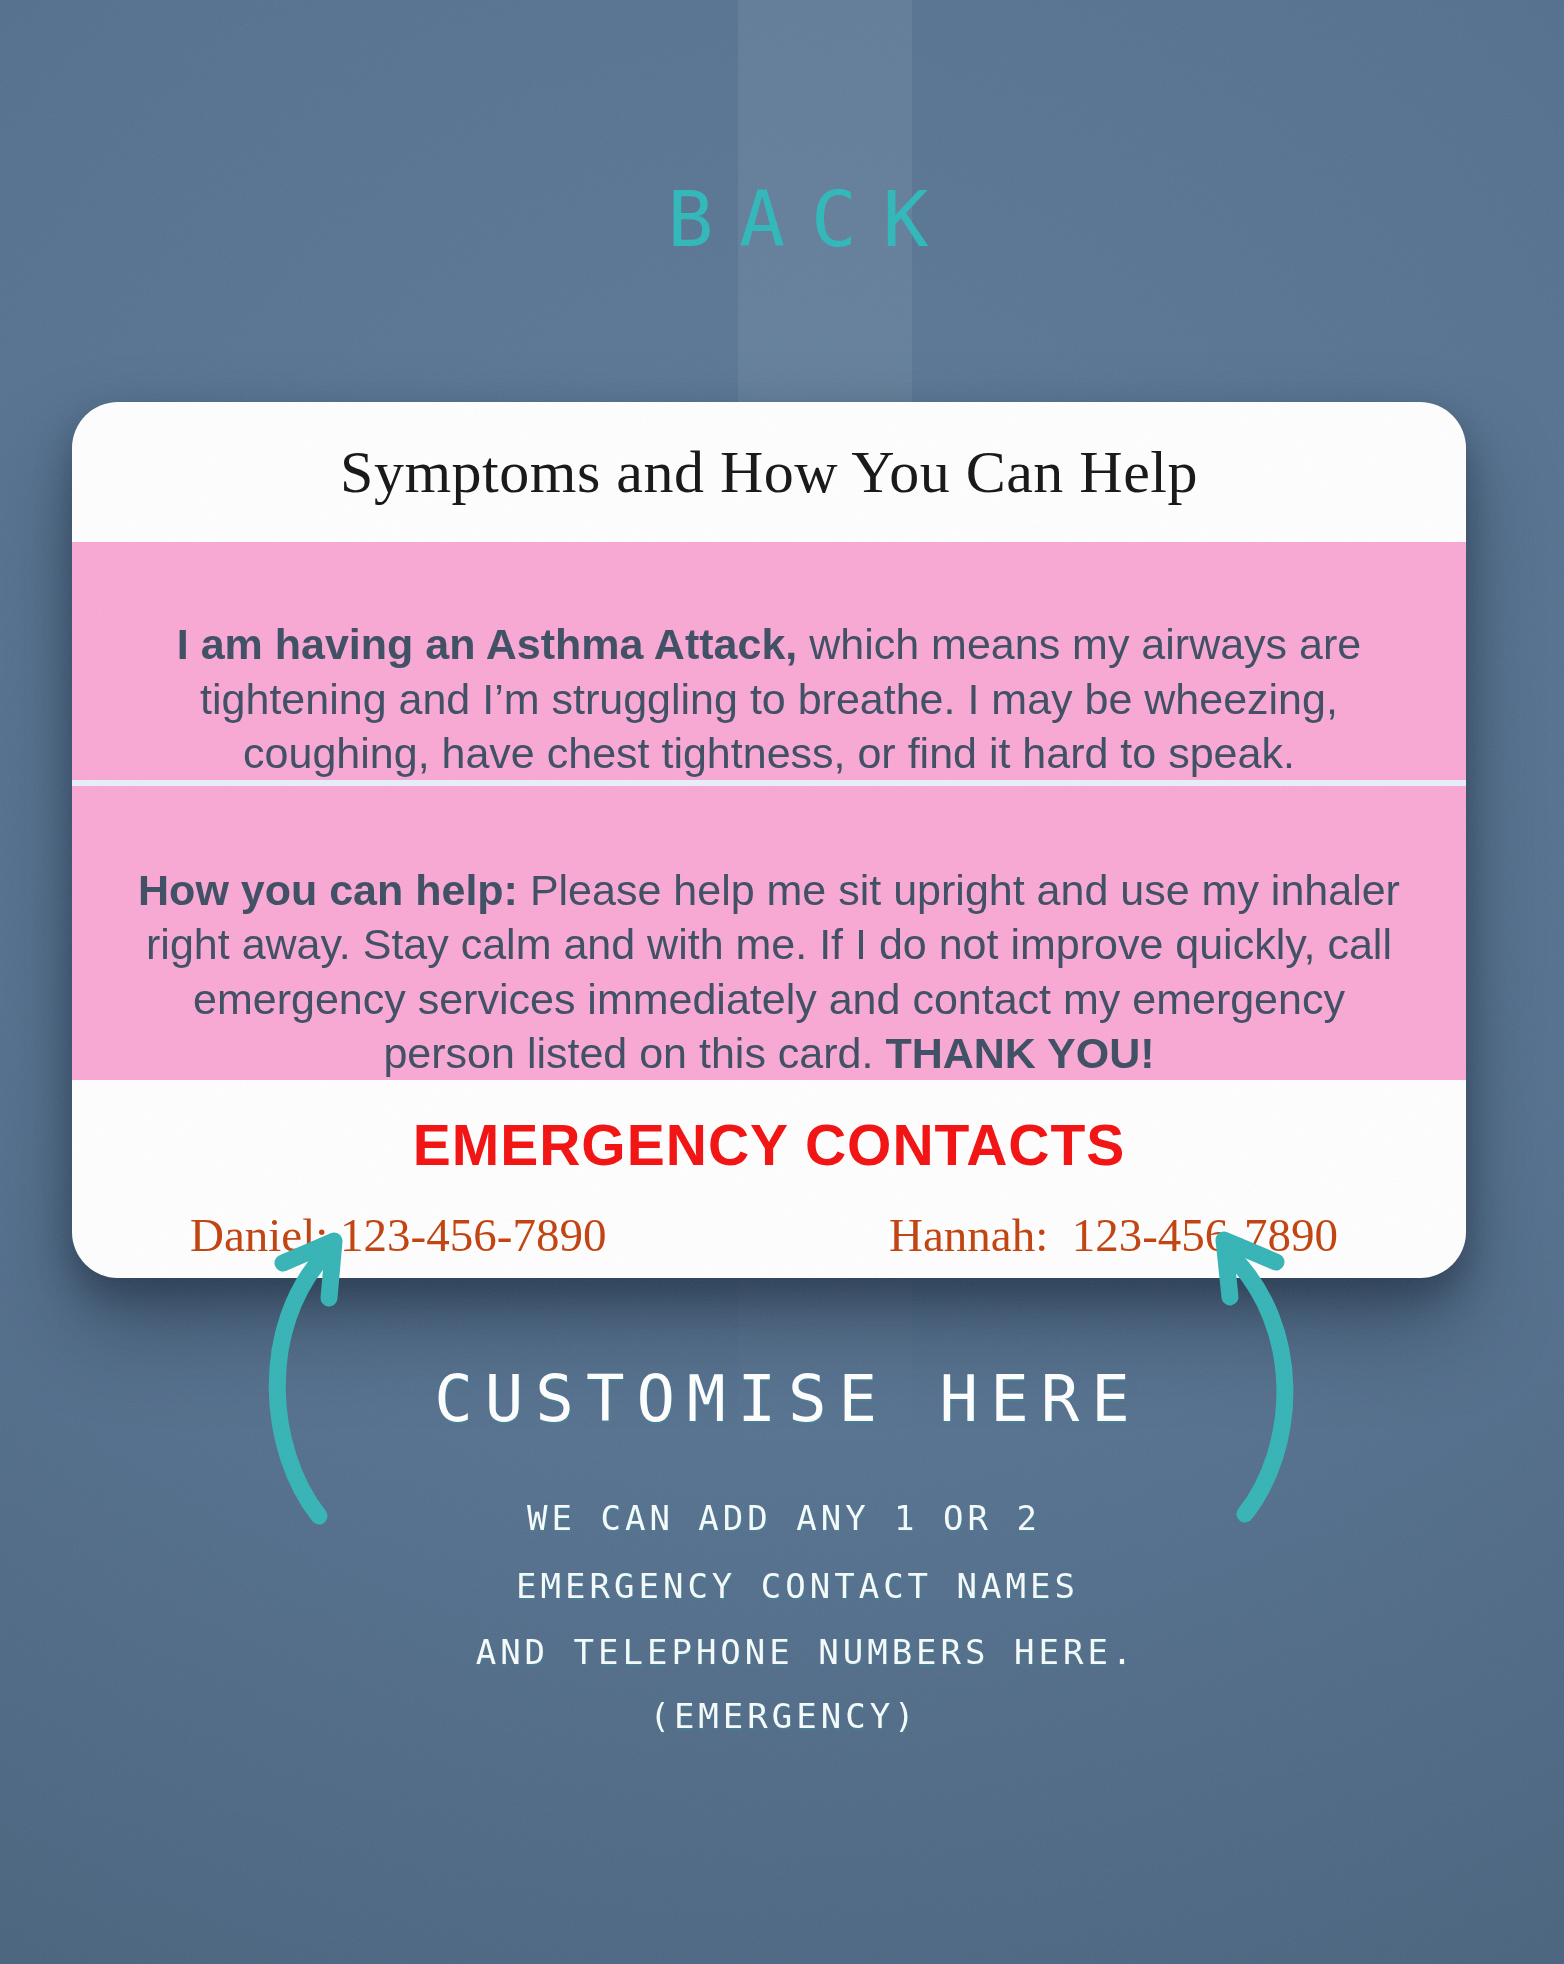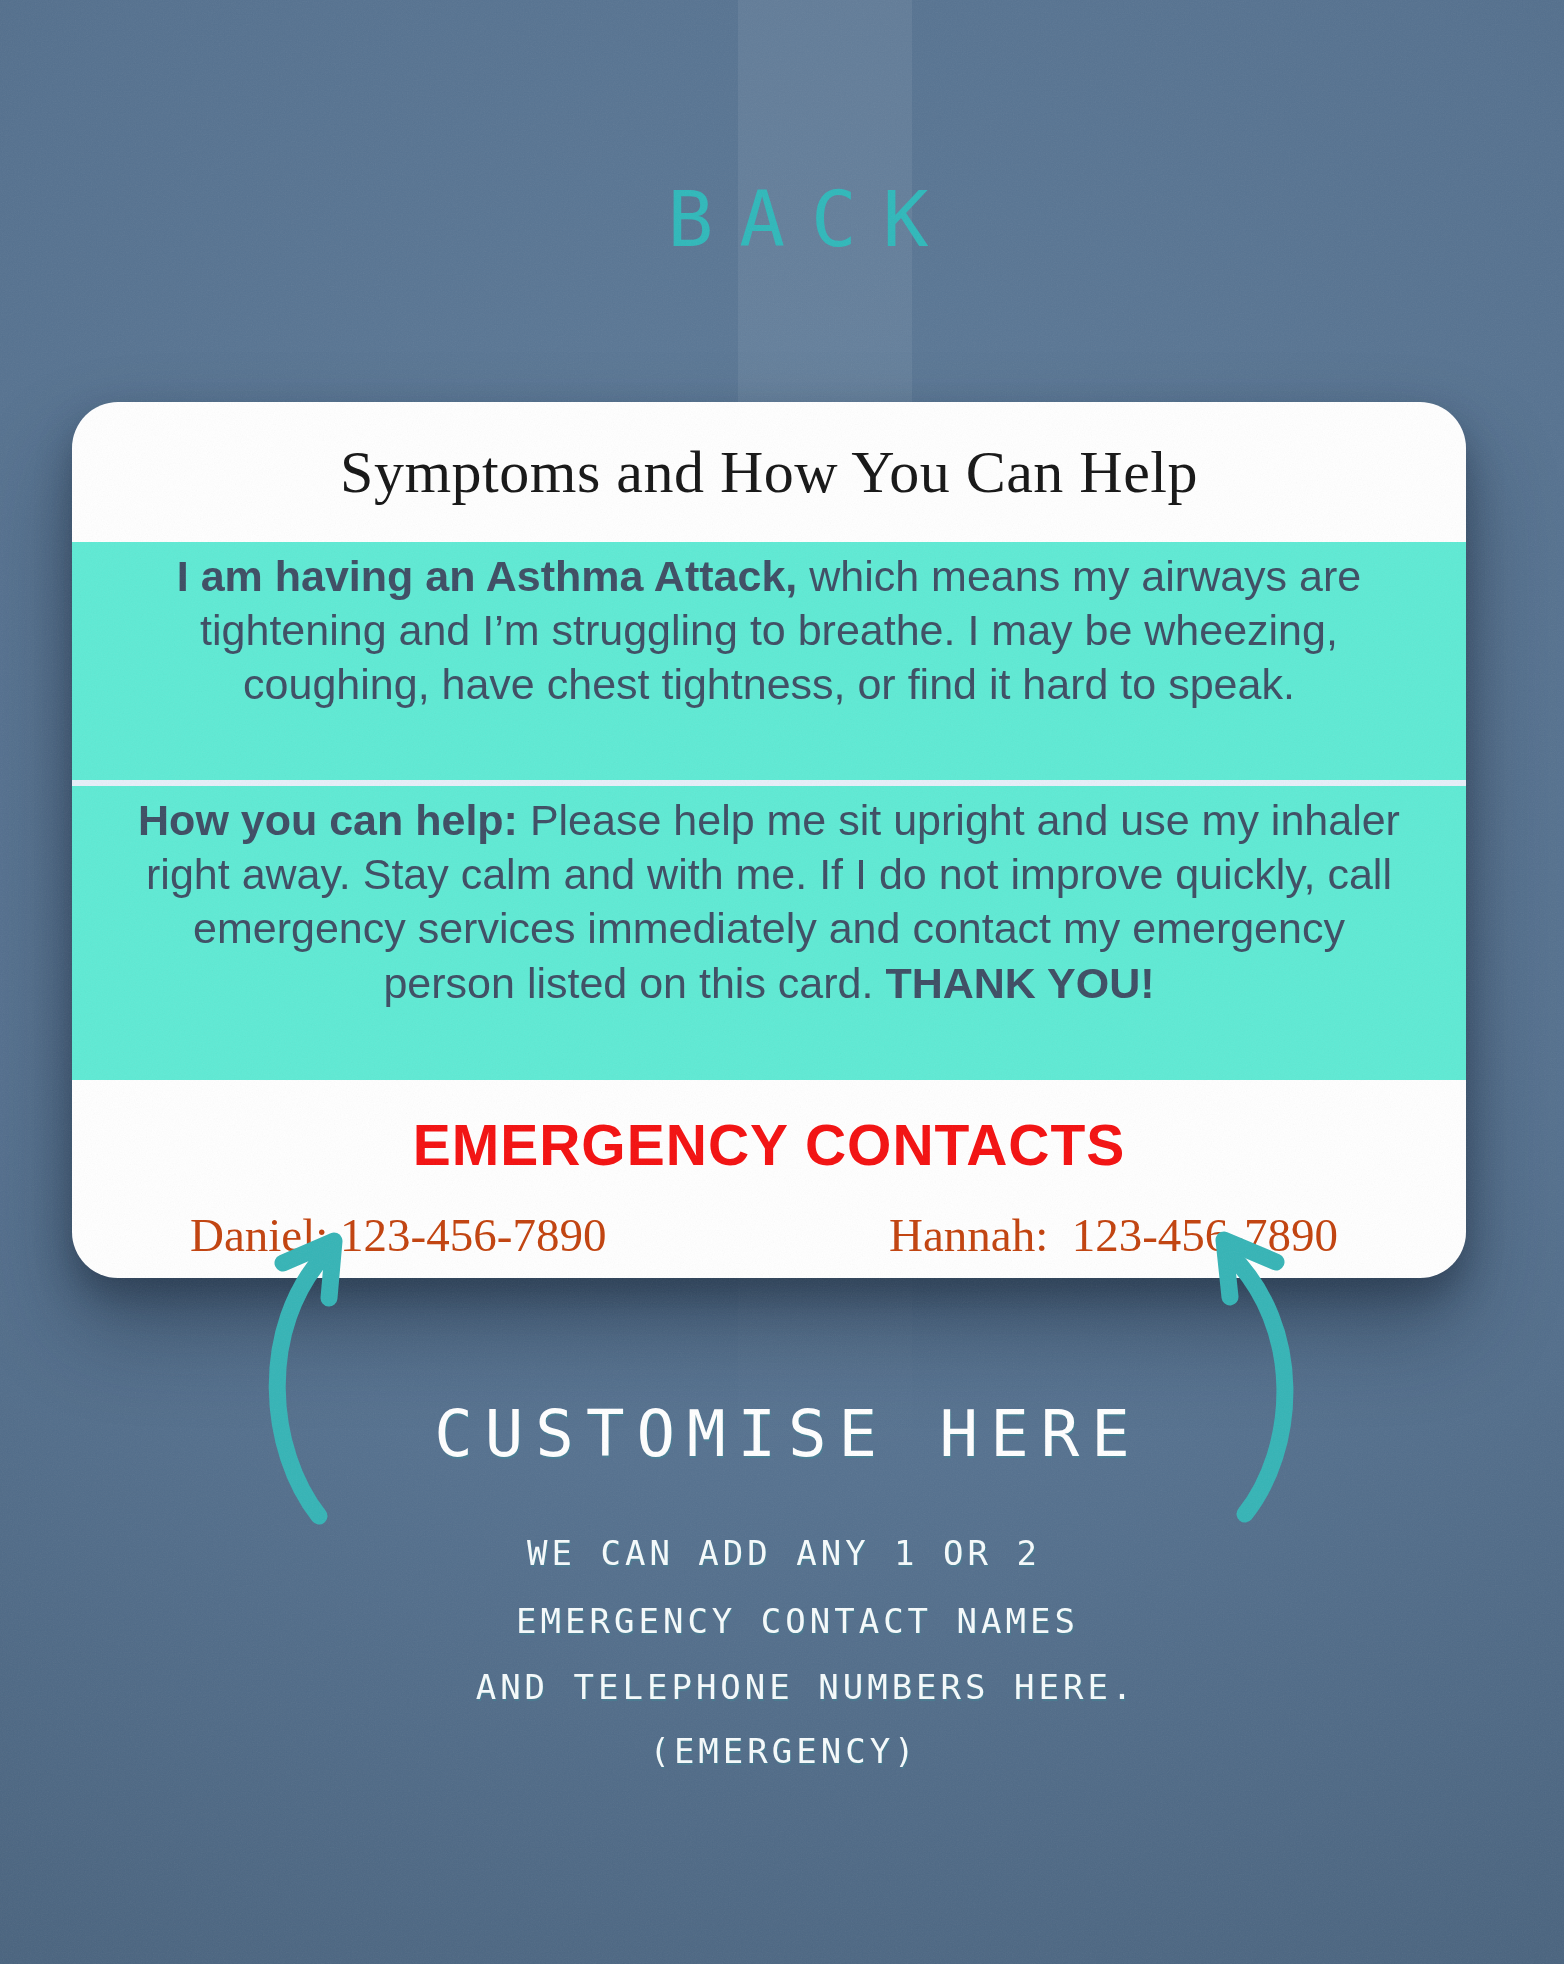--- a/index.html
+++ b/index.html
@@ -46,23 +46,23 @@
   }
   .card-header{
     height:140px;flex:0 0 auto;
     display:flex;align-items:center;justify-content:center;
   }
   .card-title{
     font-family:"Liberation Serif", serif;
     font-size:60px;color:#141414;letter-spacing:0.5px;
   }
   .blue-block{
-    background:#5eead4;
-    display:flex;align-items:flex-start;justify-content:center;
-    padding:7px 64px;box-sizing:border-box;
+    background:#f9a8d4;
+    display:flex;align-items:flex-end;justify-content:center;
+    padding:0 64px;box-sizing:border-box;
   }
   .blue-1{height:238px;flex:0 0 auto;}
   .blue-divider{height:6px;flex:0 0 auto;background:#E7EFF9;}
   .blue-2{height:294px;flex:0 0 auto;}
   .card-paragraph{
     text-align:center;
     font-size:43px;line-height:1.26;
     color:#3D4D63;
     max-width:1270px;
   }
@@ -96,21 +96,20 @@
   .annotation{
     position:absolute;top:1362px;left:0;width:100%;
     text-align:center;
     font-family:"DejaVu Sans Mono", monospace;
     color:#ffffff;z-index:30;
   }
   .annotation .ann-title{
     font-size:64px;letter-spacing:12px;padding-left:12px;
     color:#ffffff;
     text-shadow:1px 2px 0 rgba(47,150,154,0.35);
-    margin-top:35px;
   }
   .annotation .ann-line{
     font-size:34px;letter-spacing:4px;padding-left:4px;
     color:#F6FbFc;
     text-shadow:1px 2px 0 rgba(47,150,154,0.30);
   }
   .ann-line.l0{margin-top:62px;}
   .ann-line.l1{margin-top:28px;margin-left:27px;}
   .ann-line.l2{margin-top:26px;padding-left:48px;}
   .ann-line.l3{margin-top:24px;}

